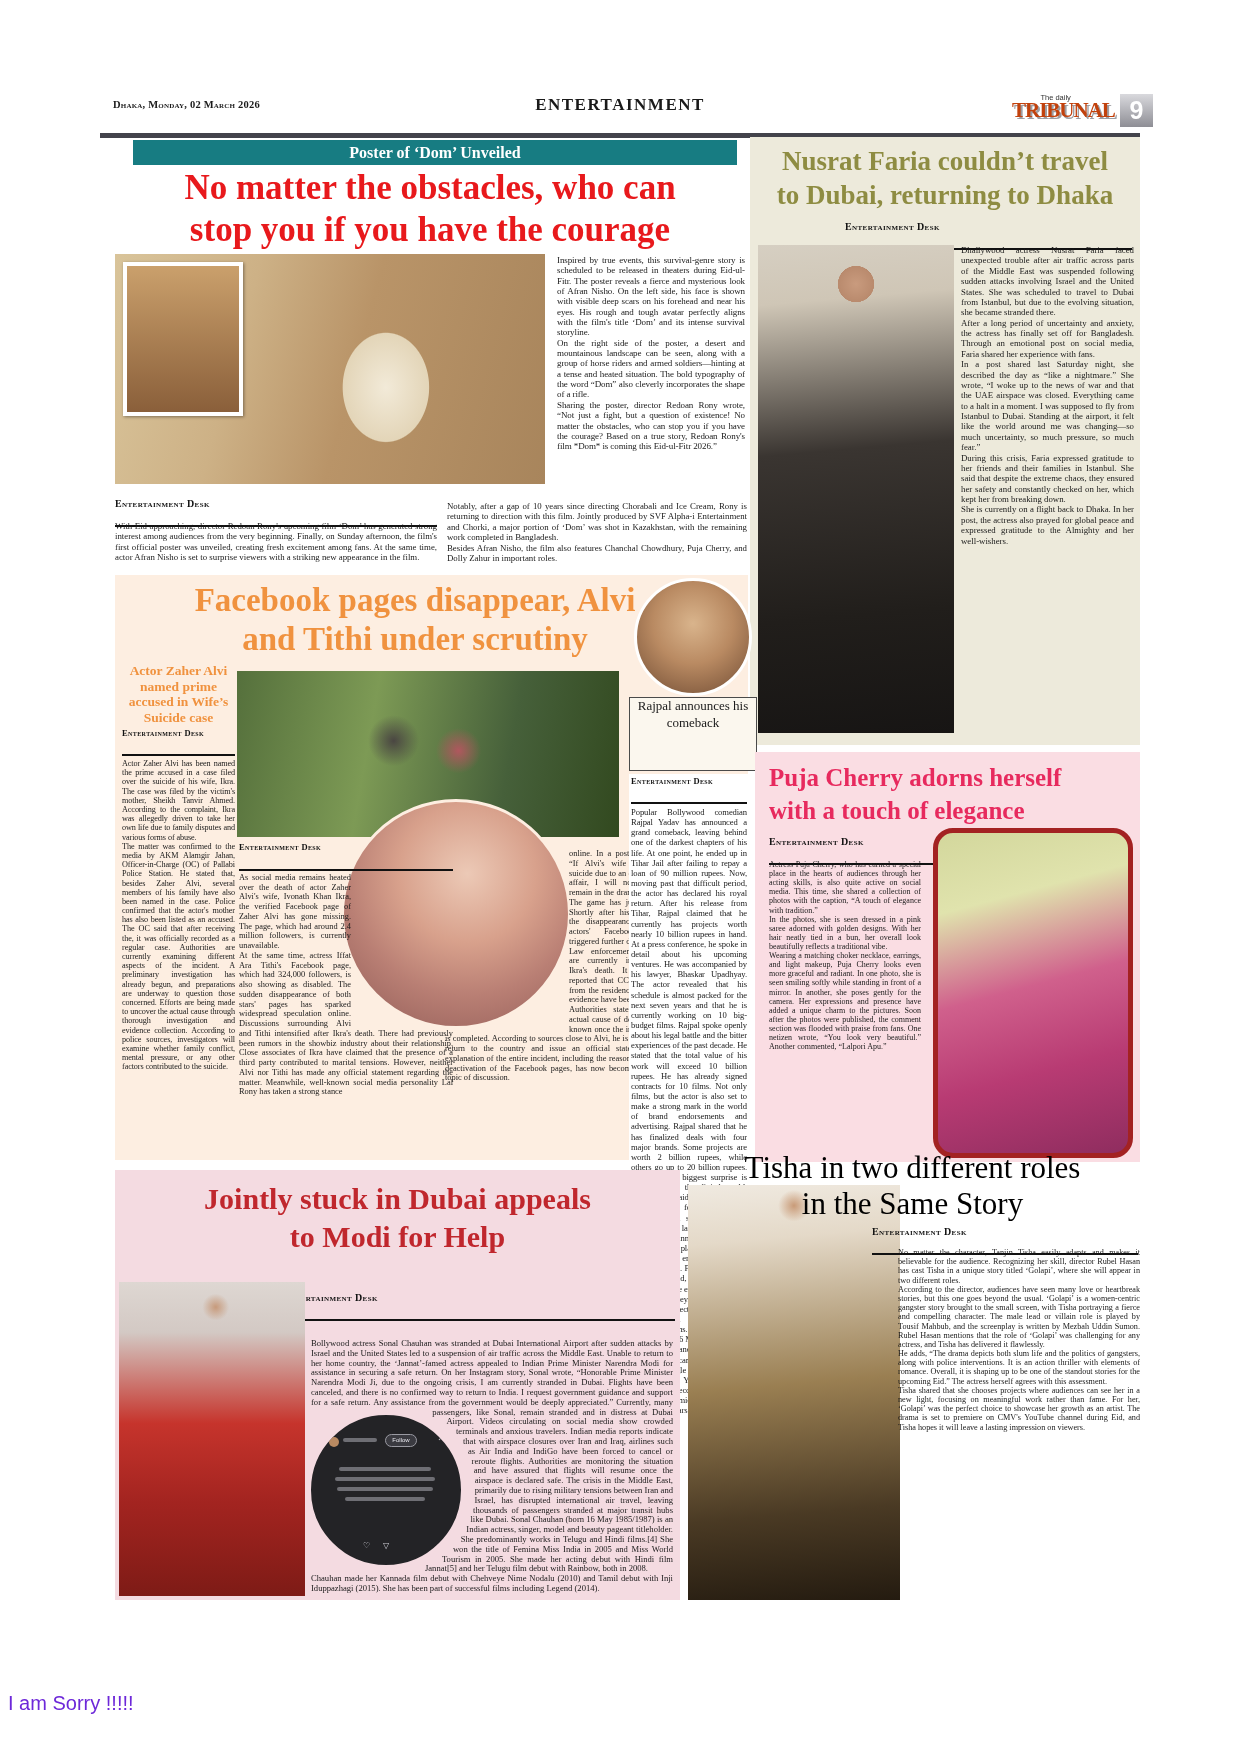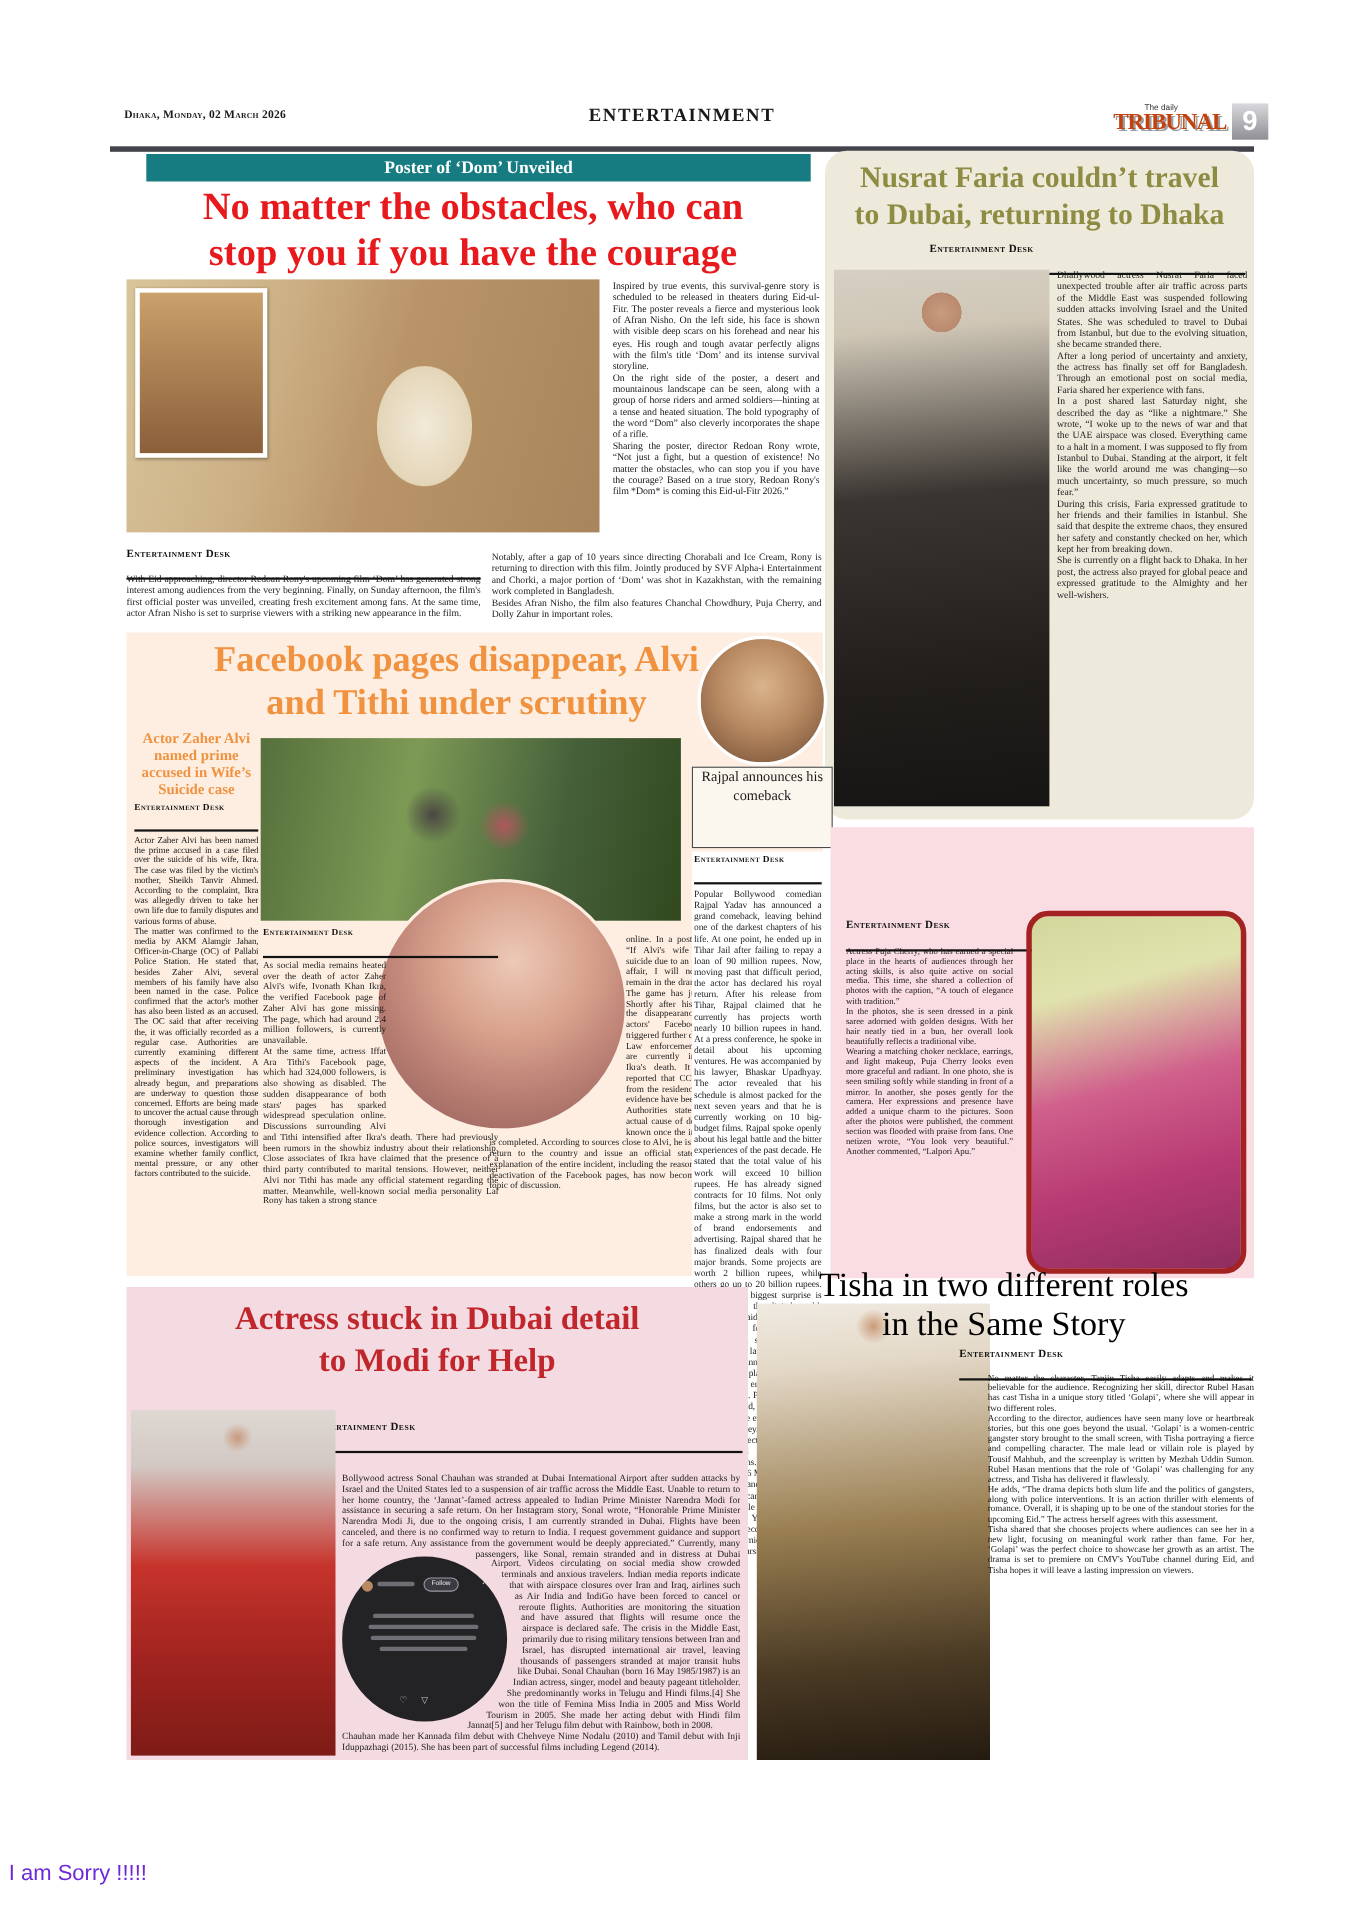--- a/index.html
+++ b/index.html
@@ -29,21 +29,21 @@
   .kicker{background:#177c82;color:#fff;font-weight:bold;font-size:16px;text-align:center;}
   .h-dom{color:#e8191c;font-weight:bold;font-size:35px;line-height:1.2;text-align:center;}
   .h-nusrat{color:#8e8c42;font-weight:bold;font-size:27px;line-height:1.25;text-align:center;}
   .h-fb{color:#f0923f;font-weight:bold;font-size:33px;line-height:1.18;text-align:center;}
   .h-side{color:#f0923f;font-weight:bold;font-size:13.5px;line-height:1.15;text-align:center;}
   .h-rajpal{font-size:13px;line-height:1.3;text-align:center;}
   .h-puja{color:#e72a5e;font-weight:bold;font-size:25px;line-height:1.3;}
   .h-dubai{color:#c0272d;font-weight:bold;font-size:30px;line-height:1.25;text-align:center;}
   .h-tisha{color:#000000;font-size:31px;line-height:1.16;text-align:center;}
   
-  .panel-nusrat{background:#edeadb;border-radius:20px;}
+  .panel-nusrat{background:#edeadb;}
   .panel-fb{background:#fdeee1;}
   .panel-puja{background:#fadde3;}
   .panel-dubai{background:#f4dbe1;}
   
   .dom-photo{background:
       radial-gradient(ellipse 95px 120px at 63% 58%, #f2ead8 0%, #e3d5b8 45%, rgba(0,0,0,0) 46%),
       linear-gradient(105deg,#d9c49a 0%,#cdb186 30%,#b99468 55%,#a8855c 100%);}
   .dom-inset{border:4px solid #fff;background:linear-gradient(#caa06c,#8a5f3a);
              box-shadow:1px 1px 3px rgba(0,0,0,.4);}
   .faria-photo{background:
@@ -161,31 +161,33 @@
   <div class="abs rajpal-circle" style="left:634px;top:578px;width:112px;height:112px;"></div>
   <div class="abs rajpal-box" style="left:629px;top:697px;width:128px;height:74px;padding:0 3px;box-sizing:border-box;">
     <div class="h-rajpal">Rajpal announces his comeback</div>
   </div>
   <div class="abs rajpal-col" style="left:629px;top:774px;width:120px;height:790px;padding:2px 2px;box-sizing:border-box;overflow:hidden;">
     <span class="desk sm">Entertainment Desk</span>
     <div class="txt" style="margin-top:3px;font-size:8.6px;line-height:1.18;letter-spacing:-0.1px;">Popular Bollywood comedian Rajpal Yadav has announced a grand comeback, leaving behind one of the darkest chapters of his life. At one point, he ended up in Tihar Jail after failing to repay a loan of 90 million rupees. Now, moving past that difficult period, the actor has declared his royal return. After his release from Tihar, Rajpal claimed that he currently has projects worth nearly 10 billion rupees in hand. At a press conference, he spoke in detail about his upcoming ventures. He was accompanied by his lawyer, Bhaskar Upadhyay. The actor revealed that his schedule is almost packed for the next seven years and that he is currently working on 10 big-budget films. Rajpal spoke openly about his legal battle and the bitter experiences of the past decade. He stated that the total value of his work will exceed 10 billion rupees. He has already signed contracts for 10 films. Not only films, but the actor is also set to make a strong mark in the world of brand endorsements and advertising. Rajpal shared that he has finalized deals with four major brands. Some projects are worth 2 billion rupees, while others go up to 20 billion rupees. However, the biggest surprise is his entry into the digital world. The actor said, “I had been planning this for a long time. Finally, I am starting my new venture. I am launching my own YouTube channel.” He added, “Through this platform, audiences will get to enjoy content of various genres. People of all ages, young and old, will be able to enjoy it. I hope everyone prays for my new journey.” Rajpal Yadav's sky-high project announcements have sparked mixed reactions among netizens. Rajpal Naurang Yadav (born 16 March 1971) is an Indian actor and comedian. His breakthrough came in Ram Gopal Varma's Jungle (2000) with a negative role. Yadav has gained widespread recognition for his slapstick comic performances over the years and has been nominated.</div>
   </div>
 
   <div class="abs panel-puja" style="left:755px;top:752px;width:385px;height:410px;">
+    <div class="abs h-puja preline" style="left:14px;top:10px;width:360px;">Puja Cherry adorns herself
+with a touch of elegance</div>
     <div class="abs" style="left:14px;top:84px;width:170px;">
       <span class="desk">Entertainment Desk</span>
     </div>
     <div class="abs txt preline" style="left:14px;top:108px;width:152px;height:292px;font-size:8px;line-height:1.14;">Actress Puja Cherry, who has earned a special place in the hearts of audiences through her acting skills, is also quite active on social media. This time, she shared a collection of photos with the caption, “A touch of elegance with tradition.”
 In the photos, she is seen dressed in a pink saree adorned with golden designs. With her hair neatly tied in a bun, her overall look beautifully reflects a traditional vibe.
 Wearing a matching choker necklace, earrings, and light makeup, Puja Cherry looks even more graceful and radiant. In one photo, she is seen smiling softly while standing in front of a mirror. In another, she poses gently for the camera. Her expressions and presence have added a unique charm to the pictures. Soon after the photos were published, the comment section was flooded with praise from fans. One netizen wrote, “You look very beautiful.” Another commented, “Lalpori Apu.”</div>
     <div class="abs photo puja-photo" style="left:178px;top:76px;width:190px;height:320px;"></div>
   </div>
 
   <div class="abs panel-dubai" style="left:115px;top:1170px;width:565px;height:430px;">
-    <div class="abs h-dubai preline" style="left:20px;top:10px;width:525px;">Actress stuck in Dubai detail
+    <div class="abs h-dubai preline" style="left:20px;top:10px;width:525px;">Jointly stuck in Dubai appeals
 to Modi for Help</div>
     <div class="abs" style="left:168px;top:122px;width:392px;">
       <span class="desk">Entertainment Desk</span>
     </div>
     <div class="abs photo sonal-photo" style="left:4px;top:112px;width:186px;height:314px;"></div>
     <div class="abs txt" style="left:196px;top:146px;width:362px;height:280px;font-size:8.6px;line-height:1.14;margin-top:23px;">
       <span>Bollywood actress Sonal Chauhan was stranded at Dubai International Airport after sudden attacks by Israel and the United States led to a suspension of air traffic across the Middle East. Unable to return to her home country, the ‘Jannat’-famed actress appealed to Indian Prime Minister Narendra Modi for assistance in securing a safe return. On her Instagram story, Sonal wrote, “Honorable Prime Minister Narendra Modi Ji, due to the ongoing crisis, I am currently stranded in Dubai. Flights have been canceled, and there is no confirmed way to return to India. I request government guidance and support for a safe return. Any assistance from the government would be deeply appreciated.” </span>
       <span class="insta">
         <span class="dot" style="left:18px;top:22px;width:10px;height:10px;"></span>
         <span class="bar" style="left:32px;top:23px;width:34px;height:4px;"></span>

